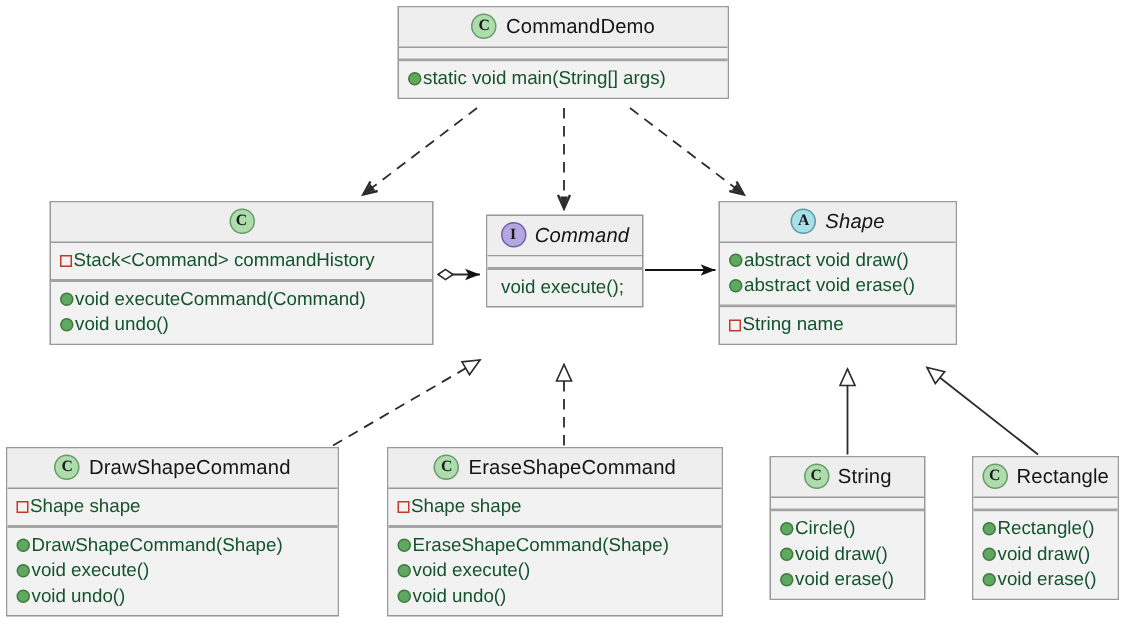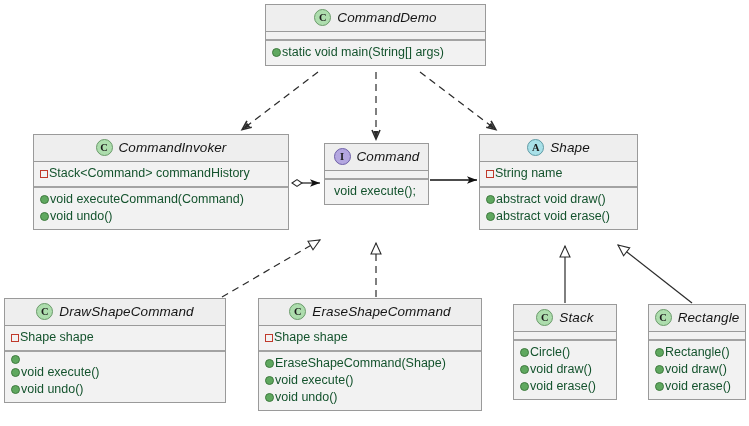--- a/index.html
+++ b/index.html
@@ -42,21 +42,20 @@
     padding: 4px 8px 5px 8px;
     background: #eeeeee;
     border-bottom: 1px solid #9a9a9a;
     box-sizing: border-box;
   }
   .cls-name {
     font-size: 13.5px;
     color: #151515;
     white-space: nowrap;
     letter-spacing: 0.1px;
-    font-style: italic;
   }
   .cls-name.italic { font-style: italic; }
 
   .badge {
     width: 17px;
     height: 17px;
     min-width: 17px;
     border-radius: 50%;
     display: flex;
     align-items: center;
@@ -162,21 +161,20 @@
       <div class="compartment">
         <div class="member">
           <span class="mk pub"></span>
           <span>static void main(String[] args)</span>
         </div>
       </div>
     </div>
     <div class="uml-class" style="left: 33px; top: 134px; width: 256px;">
       <div class="cls-header">
         <span class="badge cls">C</span>
-        <span class="cls-name">CommandInvoker</span>
       </div>
       <div class="compartment">
         <div class="member">
           <span class="mk priv"></span>
           <span>Stack&lt;Command&gt; commandHistory</span>
         </div>
       </div>
       <div class="compartment">
         <div class="member">
           <span class="mk pub"></span>
@@ -200,49 +198,50 @@
         </div>
       </div>
     </div>
     <div class="uml-class" style="left: 479px; top: 134px; width: 159px;">
       <div class="cls-header">
         <span class="badge abs">A</span>
         <span class="cls-name italic">Shape</span>
       </div>
       <div class="compartment">
         <div class="member">
+          <span class="mk pub"></span>
+          <span>abstract void draw()</span>
+        </div>
+        <div class="member">
+          <span class="mk pub"></span>
+          <span>abstract void erase()</span>
+        </div>
+      </div>
+      <div class="compartment">
+        <div class="member">
           <span class="mk priv"></span>
           <span>String name</span>
         </div>
       </div>
-      <div class="compartment">
-        <div class="member">
-          <span class="mk pub"></span>
-          <span>abstract void draw()</span>
-        </div>
-        <div class="member">
-          <span class="mk pub"></span>
-          <span>abstract void erase()</span>
-        </div>
-      </div>
     </div>
     <div class="uml-class" style="left: 4px; top: 298px; width: 222px;">
       <div class="cls-header">
         <span class="badge cls">C</span>
         <span class="cls-name">DrawShapeCommand</span>
       </div>
       <div class="compartment">
         <div class="member">
           <span class="mk priv"></span>
           <span>Shape shape</span>
         </div>
       </div>
       <div class="compartment">
         <div class="member">
           <span class="mk pub"></span>
+          <span>DrawShapeCommand(Shape)</span>
         </div>
         <div class="member">
           <span class="mk pub"></span>
           <span>void execute()</span>
         </div>
         <div class="member">
           <span class="mk pub"></span>
           <span>void undo()</span>
         </div>
       </div>
@@ -269,21 +268,21 @@
         </div>
         <div class="member">
           <span class="mk pub"></span>
           <span>void undo()</span>
         </div>
       </div>
     </div>
     <div class="uml-class" style="left: 513px; top: 304px; width: 104px;">
       <div class="cls-header">
         <span class="badge cls">C</span>
-        <span class="cls-name">Stack</span>
+        <span class="cls-name">String</span>
       </div>
       <div class="compartment empty"></div>
       <div class="compartment">
         <div class="member">
           <span class="mk pub"></span>
           <span>Circle()</span>
         </div>
         <div class="member">
           <span class="mk pub"></span>
           <span>void draw()</span>

